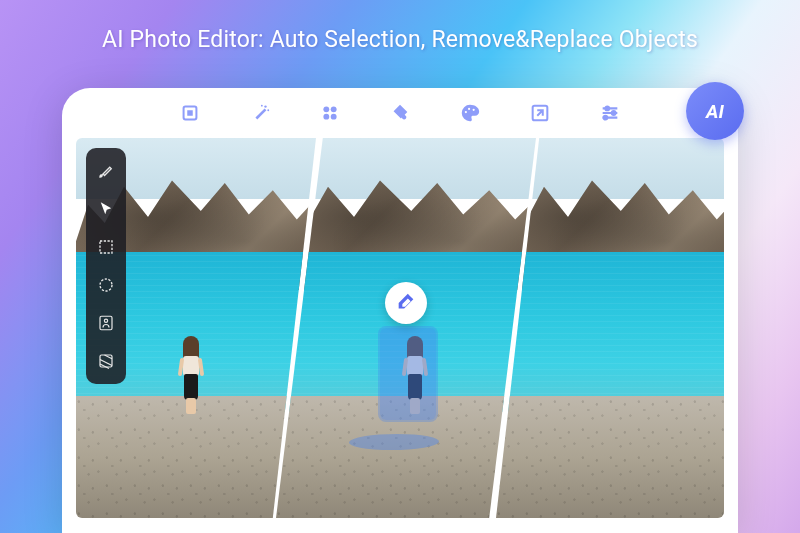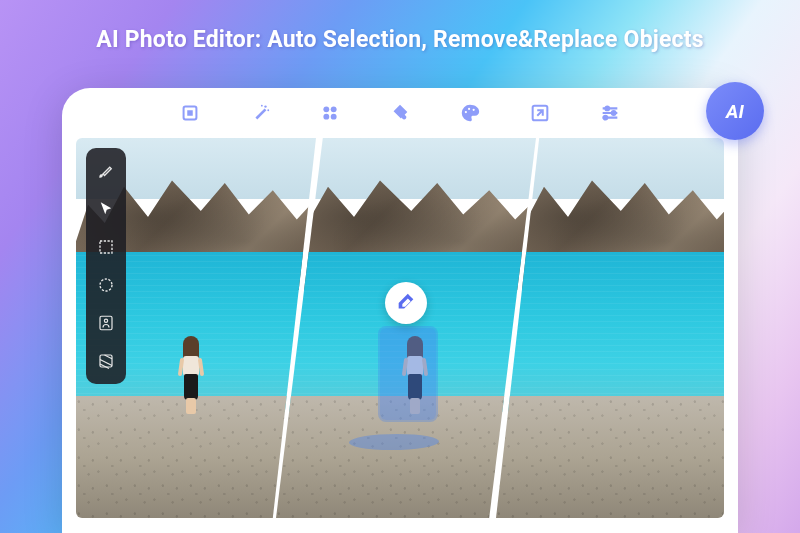--- a/index.html
+++ b/index.html
@@ -1,18 +1,18 @@
 <!DOCTYPE html>
 <html><head>
 <meta charset="utf-8">
 <style>
 *{margin:0;padding:0;box-sizing:border-box}
 body{width:800px;height:533px;overflow:hidden;font-family:-apple-system,BlinkMacSystemFont,'Segoe UI',Roboto,sans-serif;background:linear-gradient(125deg,#b893f5 0%,#a485f0 15%,#6d9cf5 30%,#4ac3f7 45%,#8de3f7 55%,#e8f4fd 65%,#f5e8f8 78%,#e8c5f0 90%,#d4a8eb 100%)}
-.headline{position:absolute;top:26px;left:50%;transform:translateX(-50%);font-size:23px;font-weight:700;color:#fff;text-shadow:1px 1px 3px rgba(60,40,150,.3);white-space:nowrap;letter-spacing:.2px}
-.ai-badge{position:absolute;top:82px;right:36px;width:58px;height:58px;border-radius:50%;background:linear-gradient(135deg,#7b8cf9,#5a6cf0);display:flex;align-items:center;justify-content:center;color:#fff;font-weight:700;font-size:19px;font-style:italic;box-shadow:0 4px 12px rgba(90,108,240,.4);z-index:20}
+.headline{position:absolute;top:26px;left:50%;transform:translateX(-50%);font-size:23px;font-weight:400;color:#fff;text-shadow:1px 1px 3px rgba(60,40,150,.3);white-space:nowrap;letter-spacing:.2px}
+.ai-badge{position:absolute;top:82px;right:56px;width:58px;height:58px;border-radius:50%;background:linear-gradient(135deg,#7b8cf9,#5a6cf0);display:flex;align-items:center;justify-content:center;color:#fff;font-weight:700;font-size:19px;font-style:italic;box-shadow:0 4px 12px rgba(90,108,240,.4);z-index:20}
 .device{position:absolute;top:88px;left:62px;width:676px;height:445px;background:#fff;border-radius:28px 28px 0 0;box-shadow:0 8px 40px rgba(0,0,0,.15);overflow:hidden}
 .toolbar{height:50px;display:flex;align-items:center;justify-content:center;gap:48px;padding:0 30px}
 .tool-btn{width:22px;height:22px;cursor:pointer;display:flex;align-items:center;justify-content:center;color:#7b8cf9;opacity:.85}
 .tool-btn svg{width:100%;height:100%}
 .canvas{position:relative;margin:0 14px;height:380px;border-radius:6px;overflow:hidden}
 
 
 .panel{position:absolute;top:0;height:100%;overflow:hidden}
 .p1{left:0;width:240px;clip-path:polygon(0 0,100% 0,82% 100%,0 100%)}
 .p2{left:200px;width:260px;clip-path:polygon(18% 0,100% 0,82% 100%,0 100%)}

